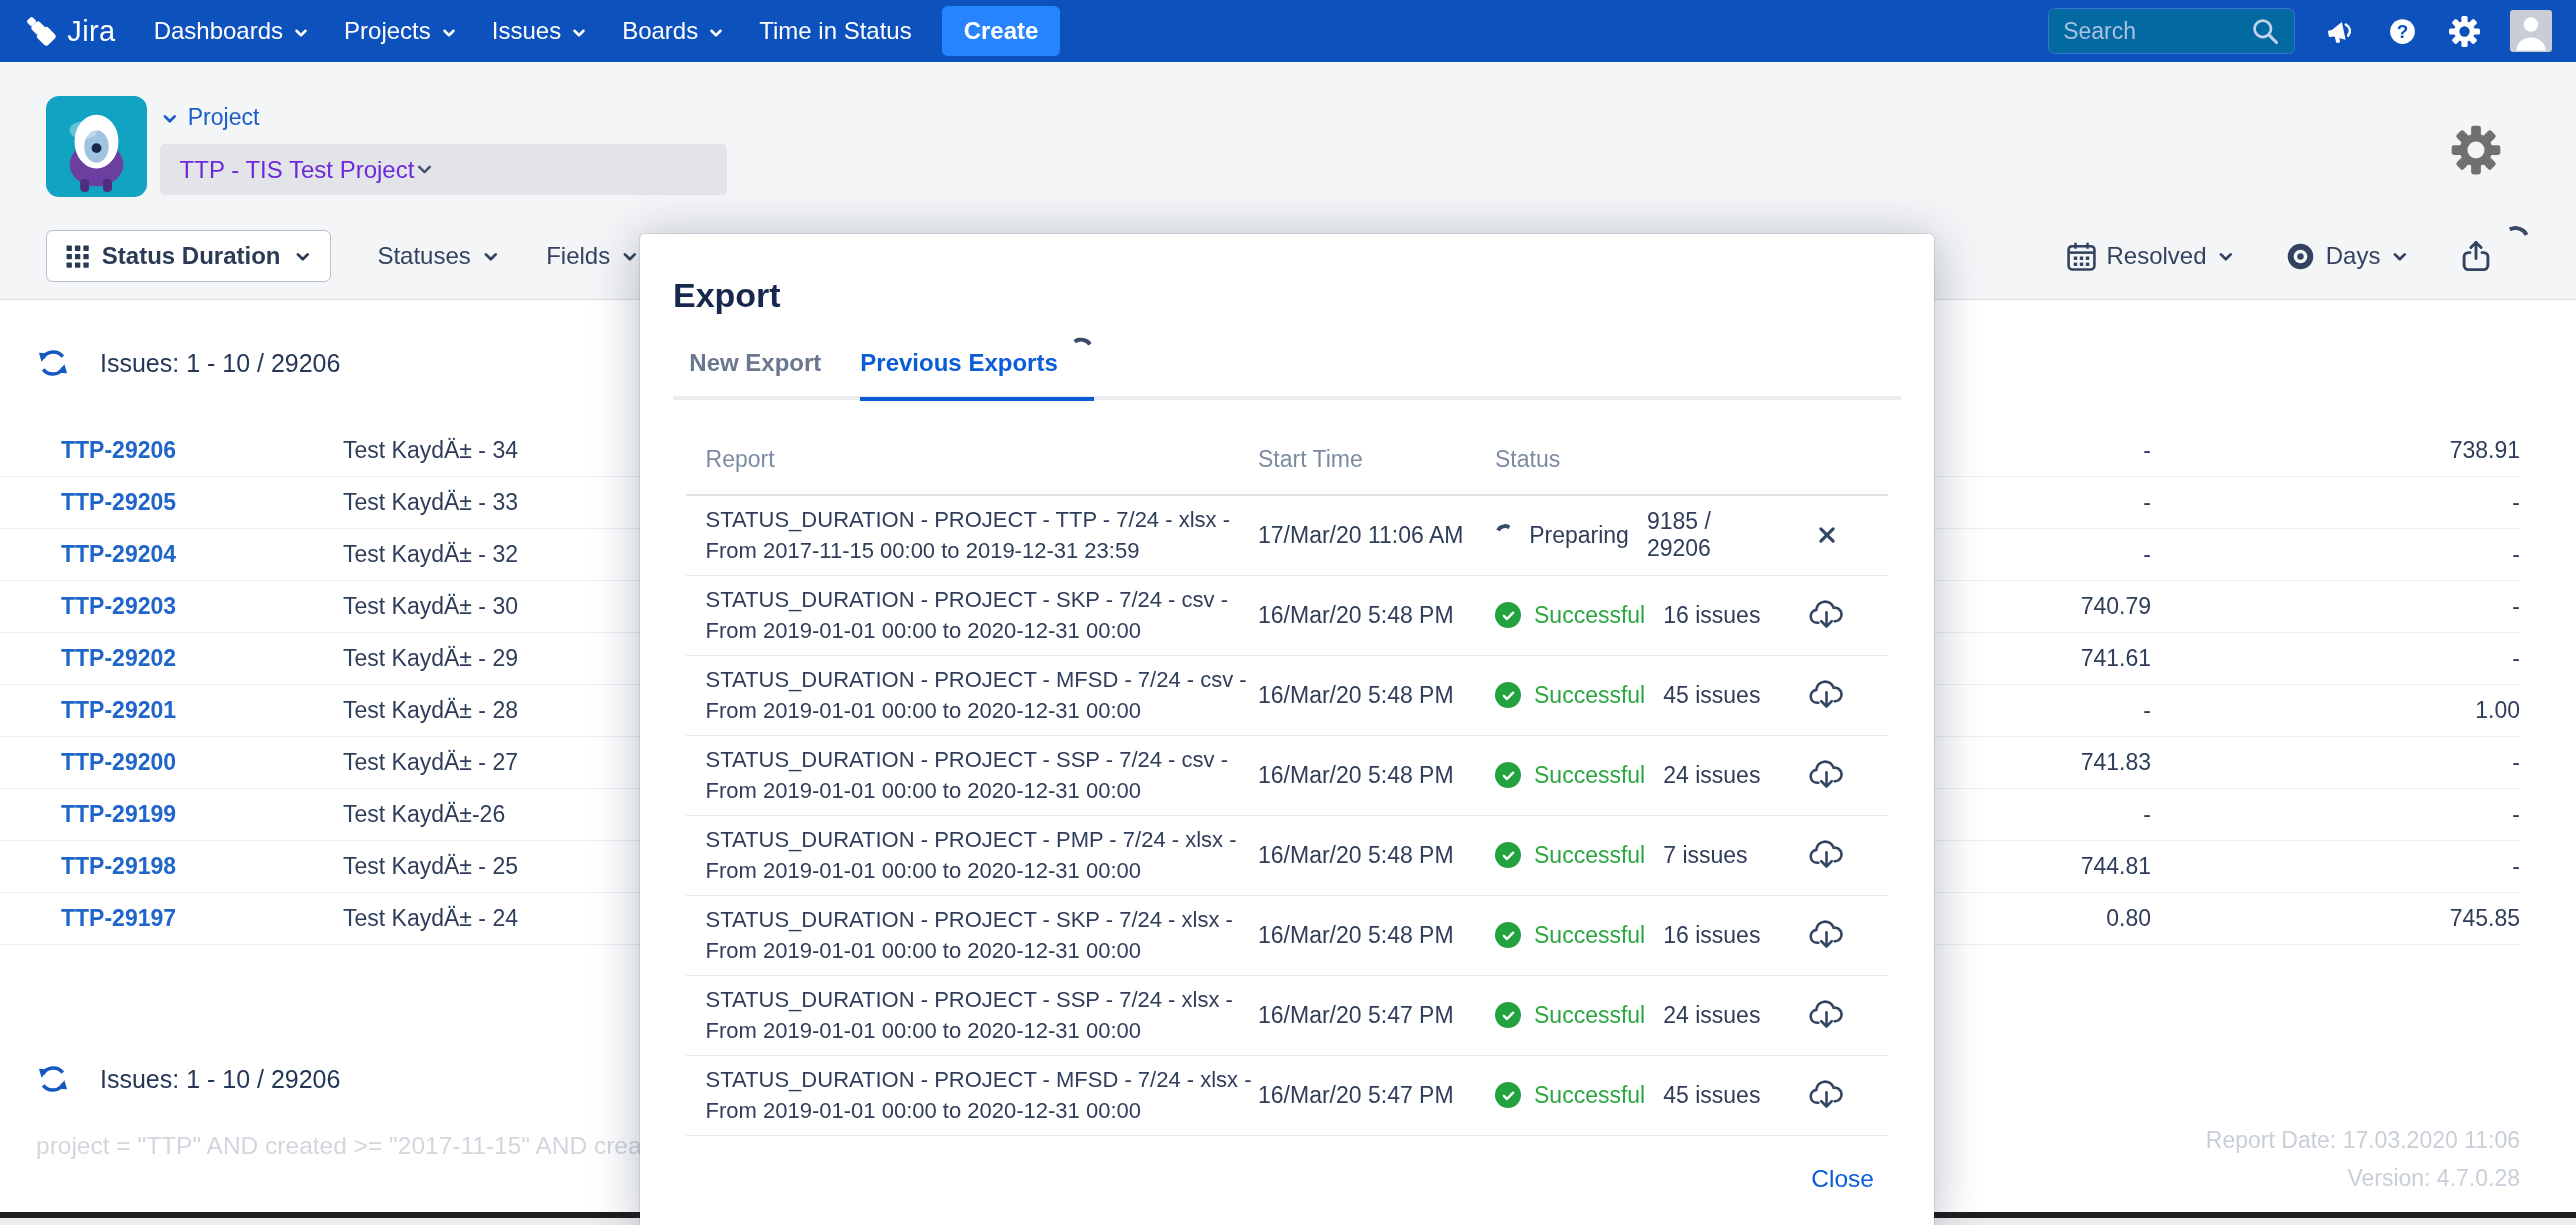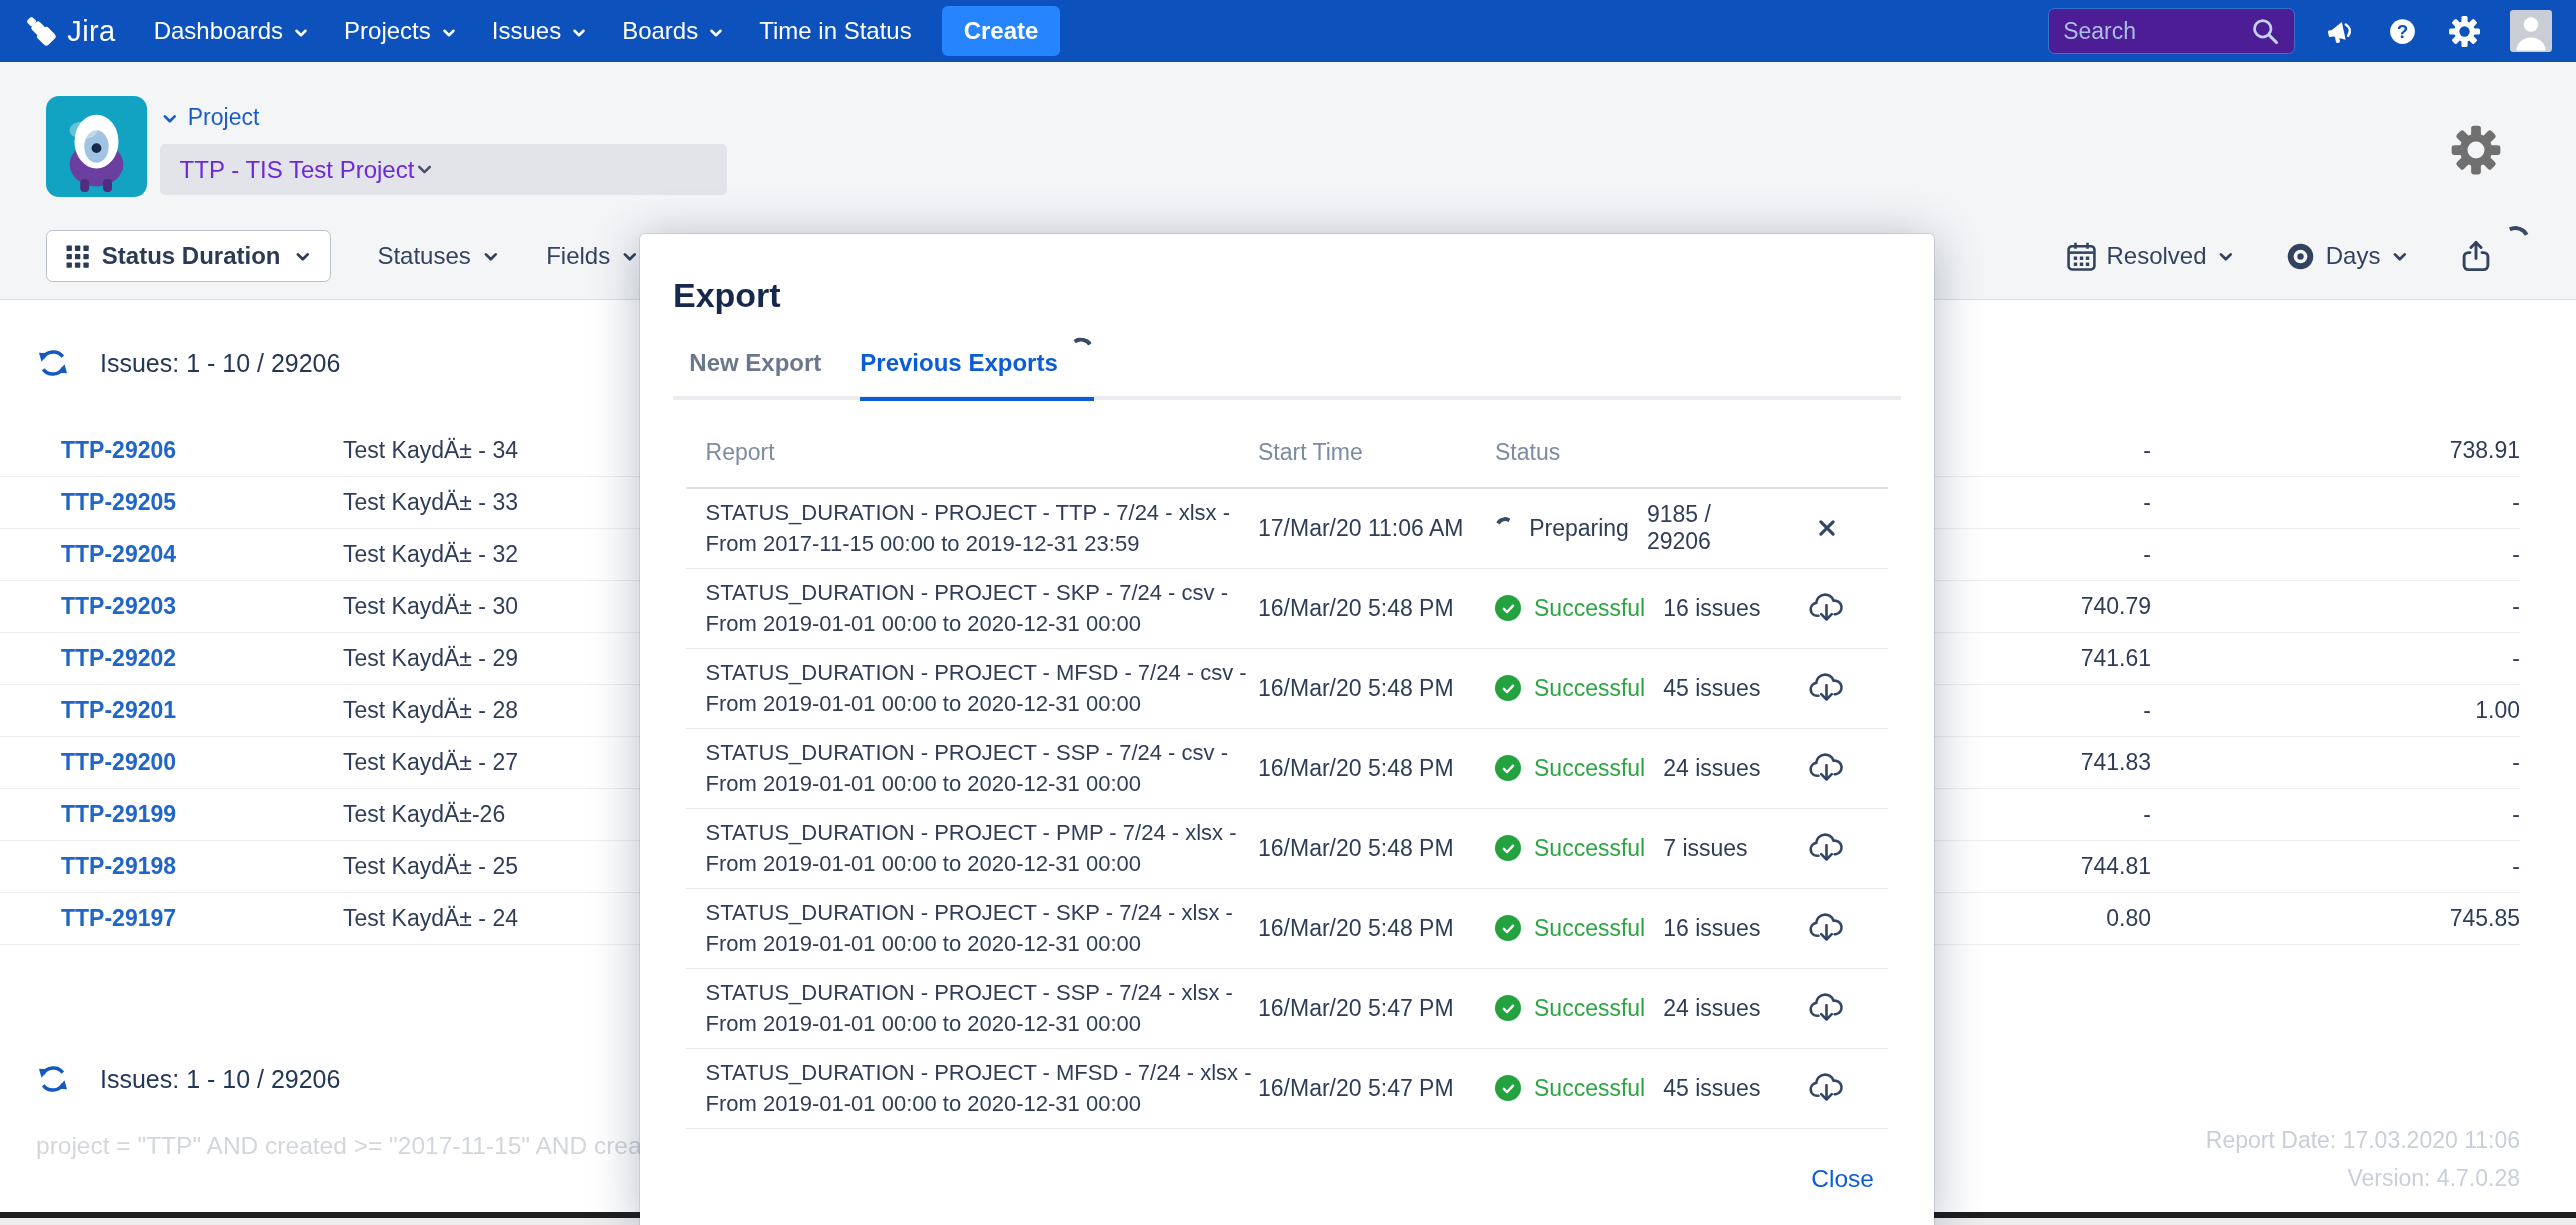--- a/index.html
+++ b/index.html
@@ -8,21 +8,21 @@
 
   
   .nav { position:absolute; left:0; top:0; width:100%; height:62px; background:#0d52bc; display:flex; align-items:center; padding:0 24.5px; z-index:6; }
   .brand { display:flex; align-items:center; gap:9.8px; margin-right:21px; }
   .brand-name { color:#fff; font-size:29px; font-weight:500; letter-spacing:0.4px; }
   .nav-items { display:flex; align-items:center; }
   .nav-item { display:flex; align-items:center; gap:9px; color:#fff; font-size:24px; padding:0 17px; height:62px; cursor:pointer; }
   .nav-item .chev { width:18px; height:18px; color:#fff; margin-top:3.3px; }
   .create-btn { background:#2684ff; color:#fff; font-size:24px; font-weight:700; border:none; border-radius:5.7px; padding:10.6px 22px; margin-left:13px; cursor:pointer; }
   .nav-right { margin-left:auto; display:flex; align-items:center; gap:29px; }
-  .search-box { width:247px; height:46px; background:#4c1d95; border:1.6px solid #3a72cf; border-radius:6.5px; display:flex; align-items:center; padding:0 11.4px 0 14.7px; }
+  .search-box { width:247px; height:46px; background:#0369a1; border:1.6px solid #3a72cf; border-radius:6.5px; display:flex; align-items:center; padding:0 11.4px 0 14.7px; }
   .search-box input { flex:1; background:transparent; border:none; outline:none; color:#cdd9ef; font-size:23px; font-family:"Liberation Sans",sans-serif; min-width:0; }
   .search-box input::placeholder { color:#aabfe3; }
   .nav-ico { width:33px; height:33px; display:block; cursor:pointer; }
   .avatar { width:42px; height:42px; border-radius:3.3px; overflow:hidden; cursor:pointer; }
 
   
   .band { position:absolute; left:0; top:62px; width:100%; height:238px; background:#f4f5f7; border-bottom:1.6px solid #dcdfe4; z-index:1; }
   .proj-avatar { position:absolute; left:46px; top:34px; width:101px; height:101px; }
   .proj-caret-row { position:absolute; left:160px; top:42px; display:flex; align-items:center; gap:8.2px; color:#1a5dc8; font-size:23px; cursor:pointer; }
   .proj-caret-row .chev { width:19.6px; height:19.6px; color:#1a5dc8; margin-top:3.3px; }
@@ -71,21 +71,21 @@
   .win-edge { position:absolute; left:0; top:1212px; width:100%; height:5.7px; background:#1e1e1e; z-index:2; }
   .win-below { position:absolute; left:0; top:1218px; width:100%; height:8.2px; background:#ececec; z-index:2; }
 
   
   .modal { position:absolute; left:640px; top:234px; width:1294px; height:992px; background:#fff; border-radius:4.9px 4.9px 0 0; box-shadow:0 0 0 0.8px rgba(9,30,66,0.13), 0 6.5px 49px rgba(9,30,66,0.30); z-index:10; }
   .modal-title { margin:42px 33px 0; font-size:34px; font-weight:700; color:#16294c; }
   .tabs { display:flex; gap:39px; margin:34px 33px 0; padding-left:16.3px; border-bottom:4.9px solid #ebecf0; }
   .tab { font-size:24px; font-weight:700; color:#6b778c; padding-bottom:19.6px; border-bottom:4.9px solid transparent; margin-bottom:-4.9px; cursor:pointer; display:flex; align-items:flex-start; }
   .tab.active { color:#0b5cd7; border-bottom-color:#0b5cd7; }
 
-  .mtable { margin:5px 46px; }
+  .mtable { margin:12px 46px; }
   .mhead { display:flex; padding:34px 0 21px; border-bottom:2.5px solid #dfe1e6; color:#7c8ba1; font-size:23px; }
   .mrow { display:flex; align-items:center; min-height:80px; border-bottom:1.6px solid #e7eaee; }
   .cw-report { width:572px; padding-left:19.6px; }
   .cw-start { width:237px; }
   .cw-status { flex:1; display:flex; align-items:center; }
   .cw-action { width:123px; display:flex; justify-content:center; }
   .m-report div { font-size:22px; color:#2e3d59; line-height:31px; }
   .m-start { font-size:23px; color:#2e3d59; }
   .check { width:26px; height:26px; border-radius:50%; background:#23a33f; display:flex; align-items:center; justify-content:center; flex:none; }
   .status-label { font-size:23px; margin-left:13px; }

